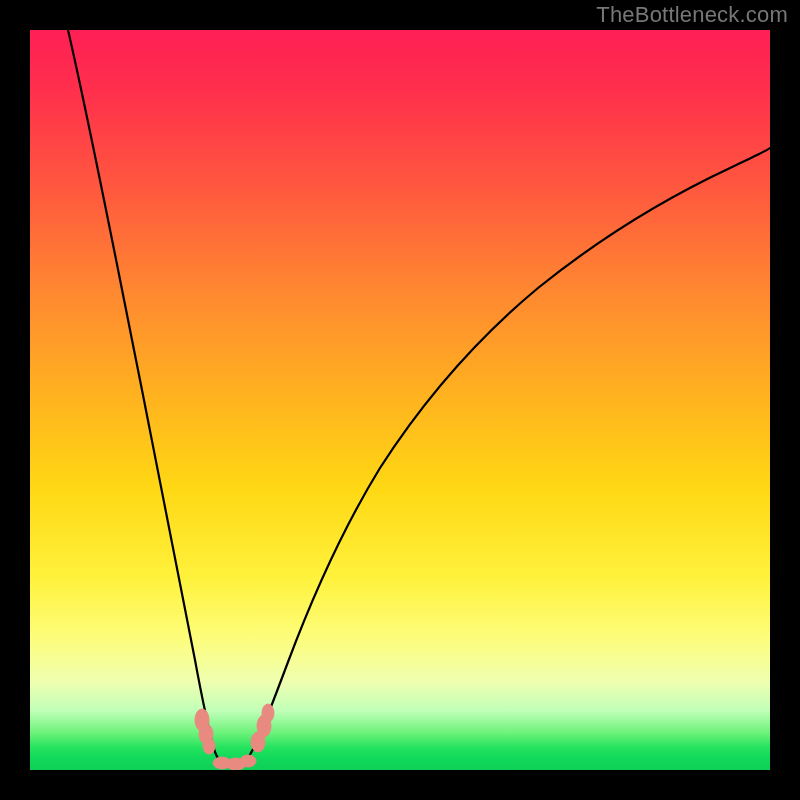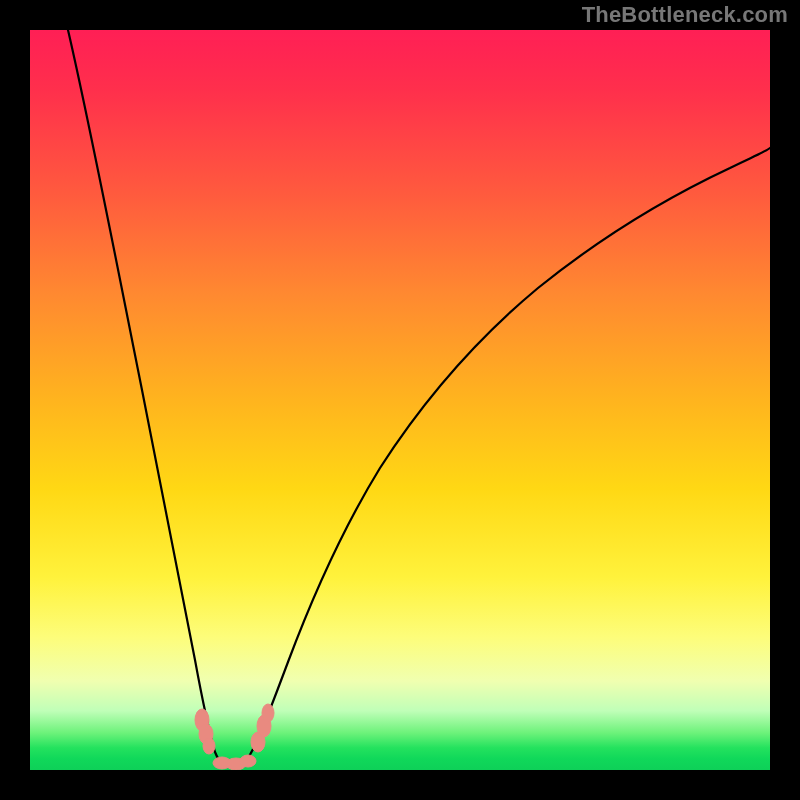--- a/index.html
+++ b/index.html
@@ -42,21 +42,21 @@
       #10d85a 98.5%,
       #0ed058 100%
     );
   }
   .watermark {
     position: absolute;
     top: 2px;
     right: 12px;
     color: #777;
     font-size: 22px;
-    font-weight: 700;
+    font-weight: 400;
     letter-spacing: 0.2px;
     z-index: 10;
   }
   svg.curve {
     position: absolute;
     left: 0;
     top: 0;
     width: 740px;
     height: 740px;
   }

